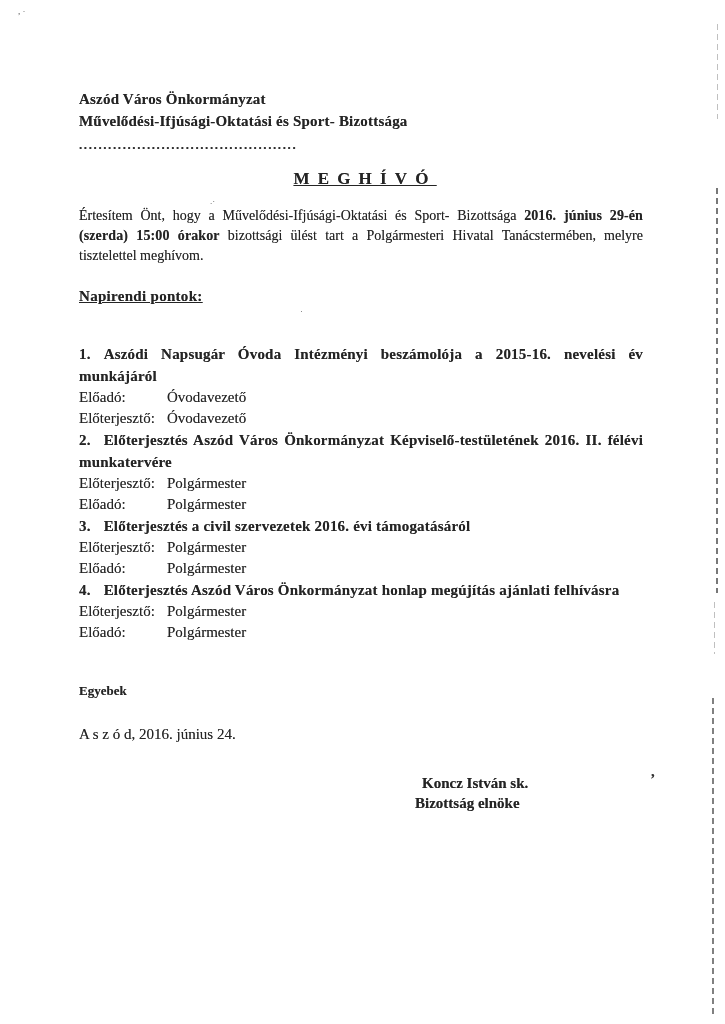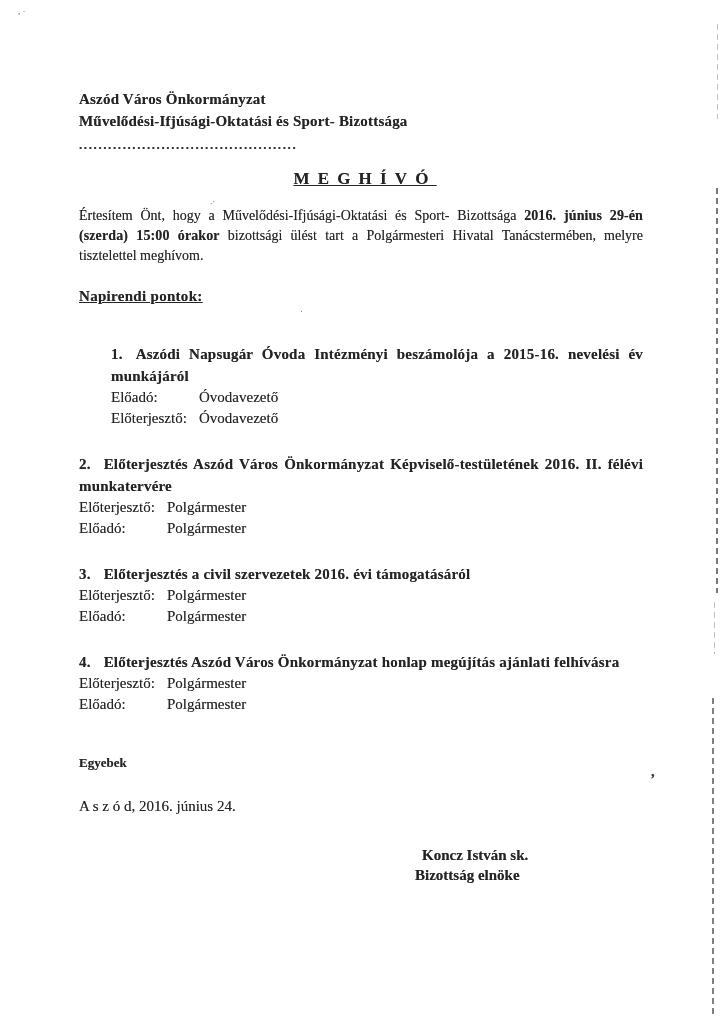--- a/index.html
+++ b/index.html
@@ -61,22 +61,22 @@
   .intro b { letter-spacing: 0.1px; }
 
   
   .agenda-heading {
     margin-top: 22px;
     font-size: 15px;
     font-weight: bold;
     text-decoration: underline;
     letter-spacing: 0.3px;
   }
-  .agenda-item { margin-top: 24px; }
-  .agenda-item:first-of-type { margin-top: 38px; margin-left: 32px; }
+  .agenda-item { }
+  .agenda-item:first-of-type { margin-top: 38px; }
   .item-title {
     font-size: 15px;
     font-weight: bold;
     line-height: 22px;
     text-align: justify;
     letter-spacing: 0.2px;
   }
   .item-num { margin-right: 13px; }
   .kv {
     font-size: 15px;

